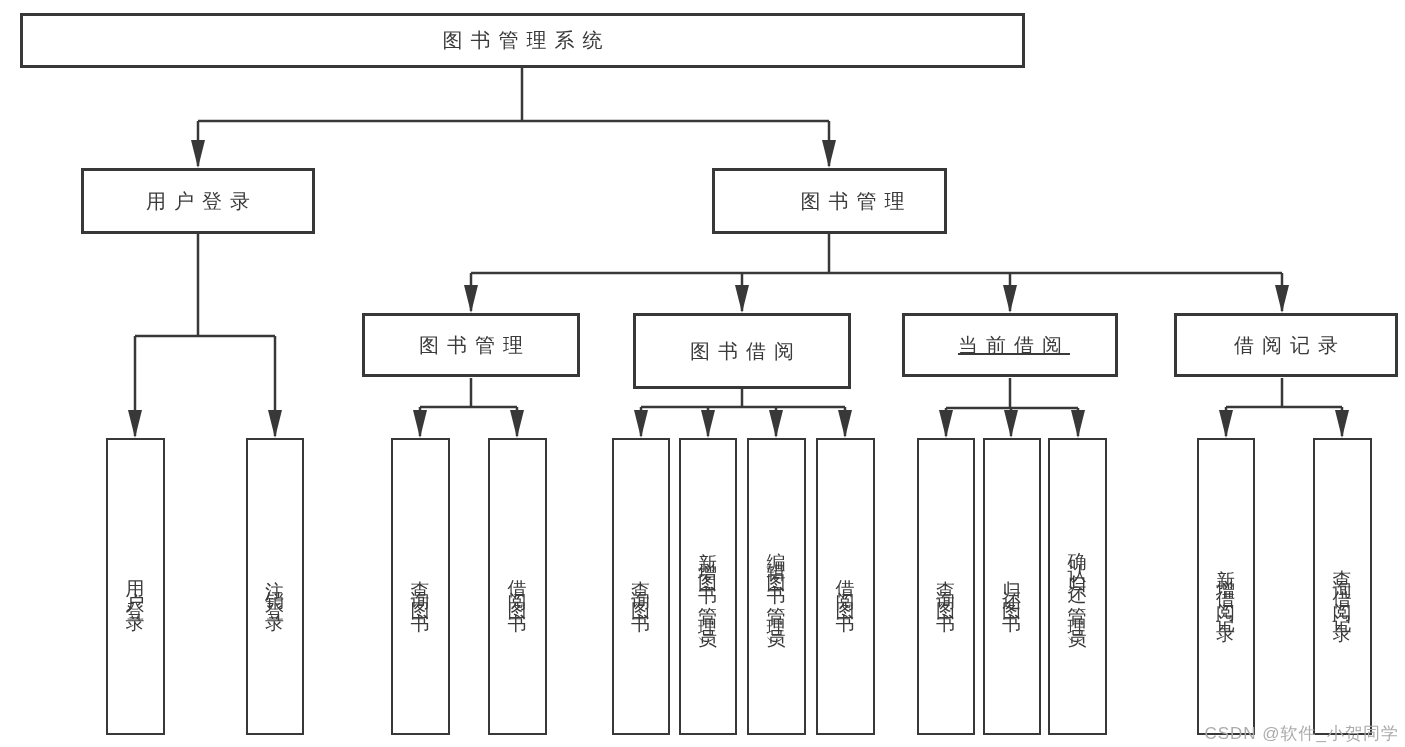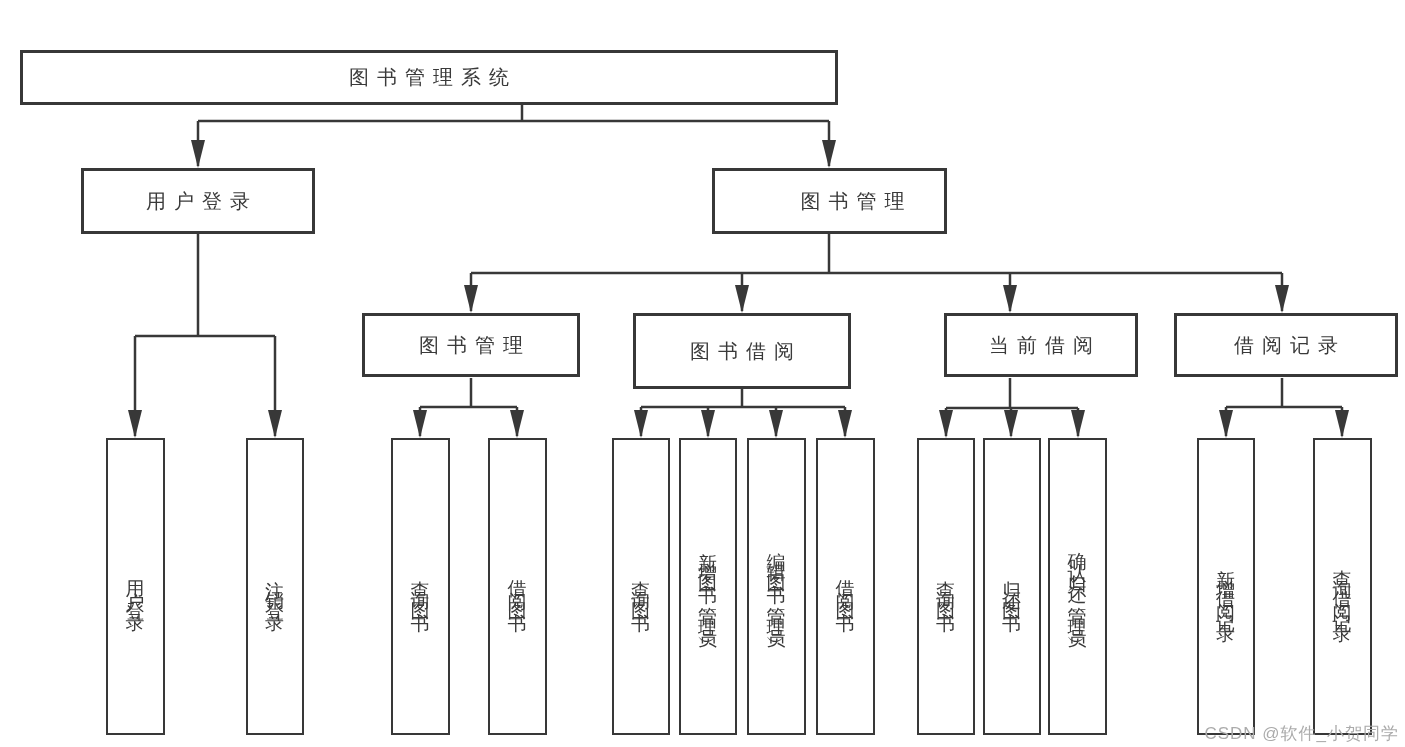--- a/index.html
+++ b/index.html
@@ -107,38 +107,38 @@
     <path marker-end="url(#arrow)" d="M708 407 V436"></path>
     <path marker-end="url(#arrow)" d="M776 407 V436"></path>
     <path marker-end="url(#arrow)" d="M845 407 V436"></path>
     <path marker-end="url(#arrow)" d="M946 408 V436"></path>
     <path marker-end="url(#arrow)" d="M1011 408 V436"></path>
     <path marker-end="url(#arrow)" d="M1078 408 V436"></path>
     <path marker-end="url(#arrow)" d="M1226 407 V436"></path>
     <path marker-end="url(#arrow)" d="M1342 407 V436"></path>
   </svg>
 
-  <div class="node hnode" style="left:20px;top:13px;width:818px;height:55px;margin-top:37px;">
+  <div class="node hnode" style="left:20px;top:13px;width:1005px;height:55px;">
     <span>图书管理系统</span>
   </div>
 
   <div class="node hnode" style="left:81px;top:168px;width:234px;height:66px;">
     <span>用户登录</span>
   </div>
   <div class="node hnode" style="left:712px;top:168px;width:235px;height:66px;padding-left:46px;">
     <span>图书管理</span>
   </div>
 
   <div class="node hnode" style="left:362px;top:313px;width:218px;height:64px;">
     <span>图书管理</span>
   </div>
   <div class="node hnode" style="left:633px;top:313px;width:218px;height:76px;">
     <span>图书借阅</span>
   </div>
-  <div class="node hnode" style="left:944px;top:313px;width:194px;height:64px;">
+  <div class="node hnode" style="left:902px;top:313px;width:216px;height:64px;text-decoration:underline;">
     <span>当前借阅</span>
   </div>
   <div class="node hnode" style="left:1174px;top:313px;width:224px;height:64px;">
     <span>借阅记录</span>
   </div>
 
   <div class="node vnode" style="left:106px;width:59px;">
     <span>用户登录</span>
   </div>
   <div class="node vnode" style="left:246px;width:58px;">

